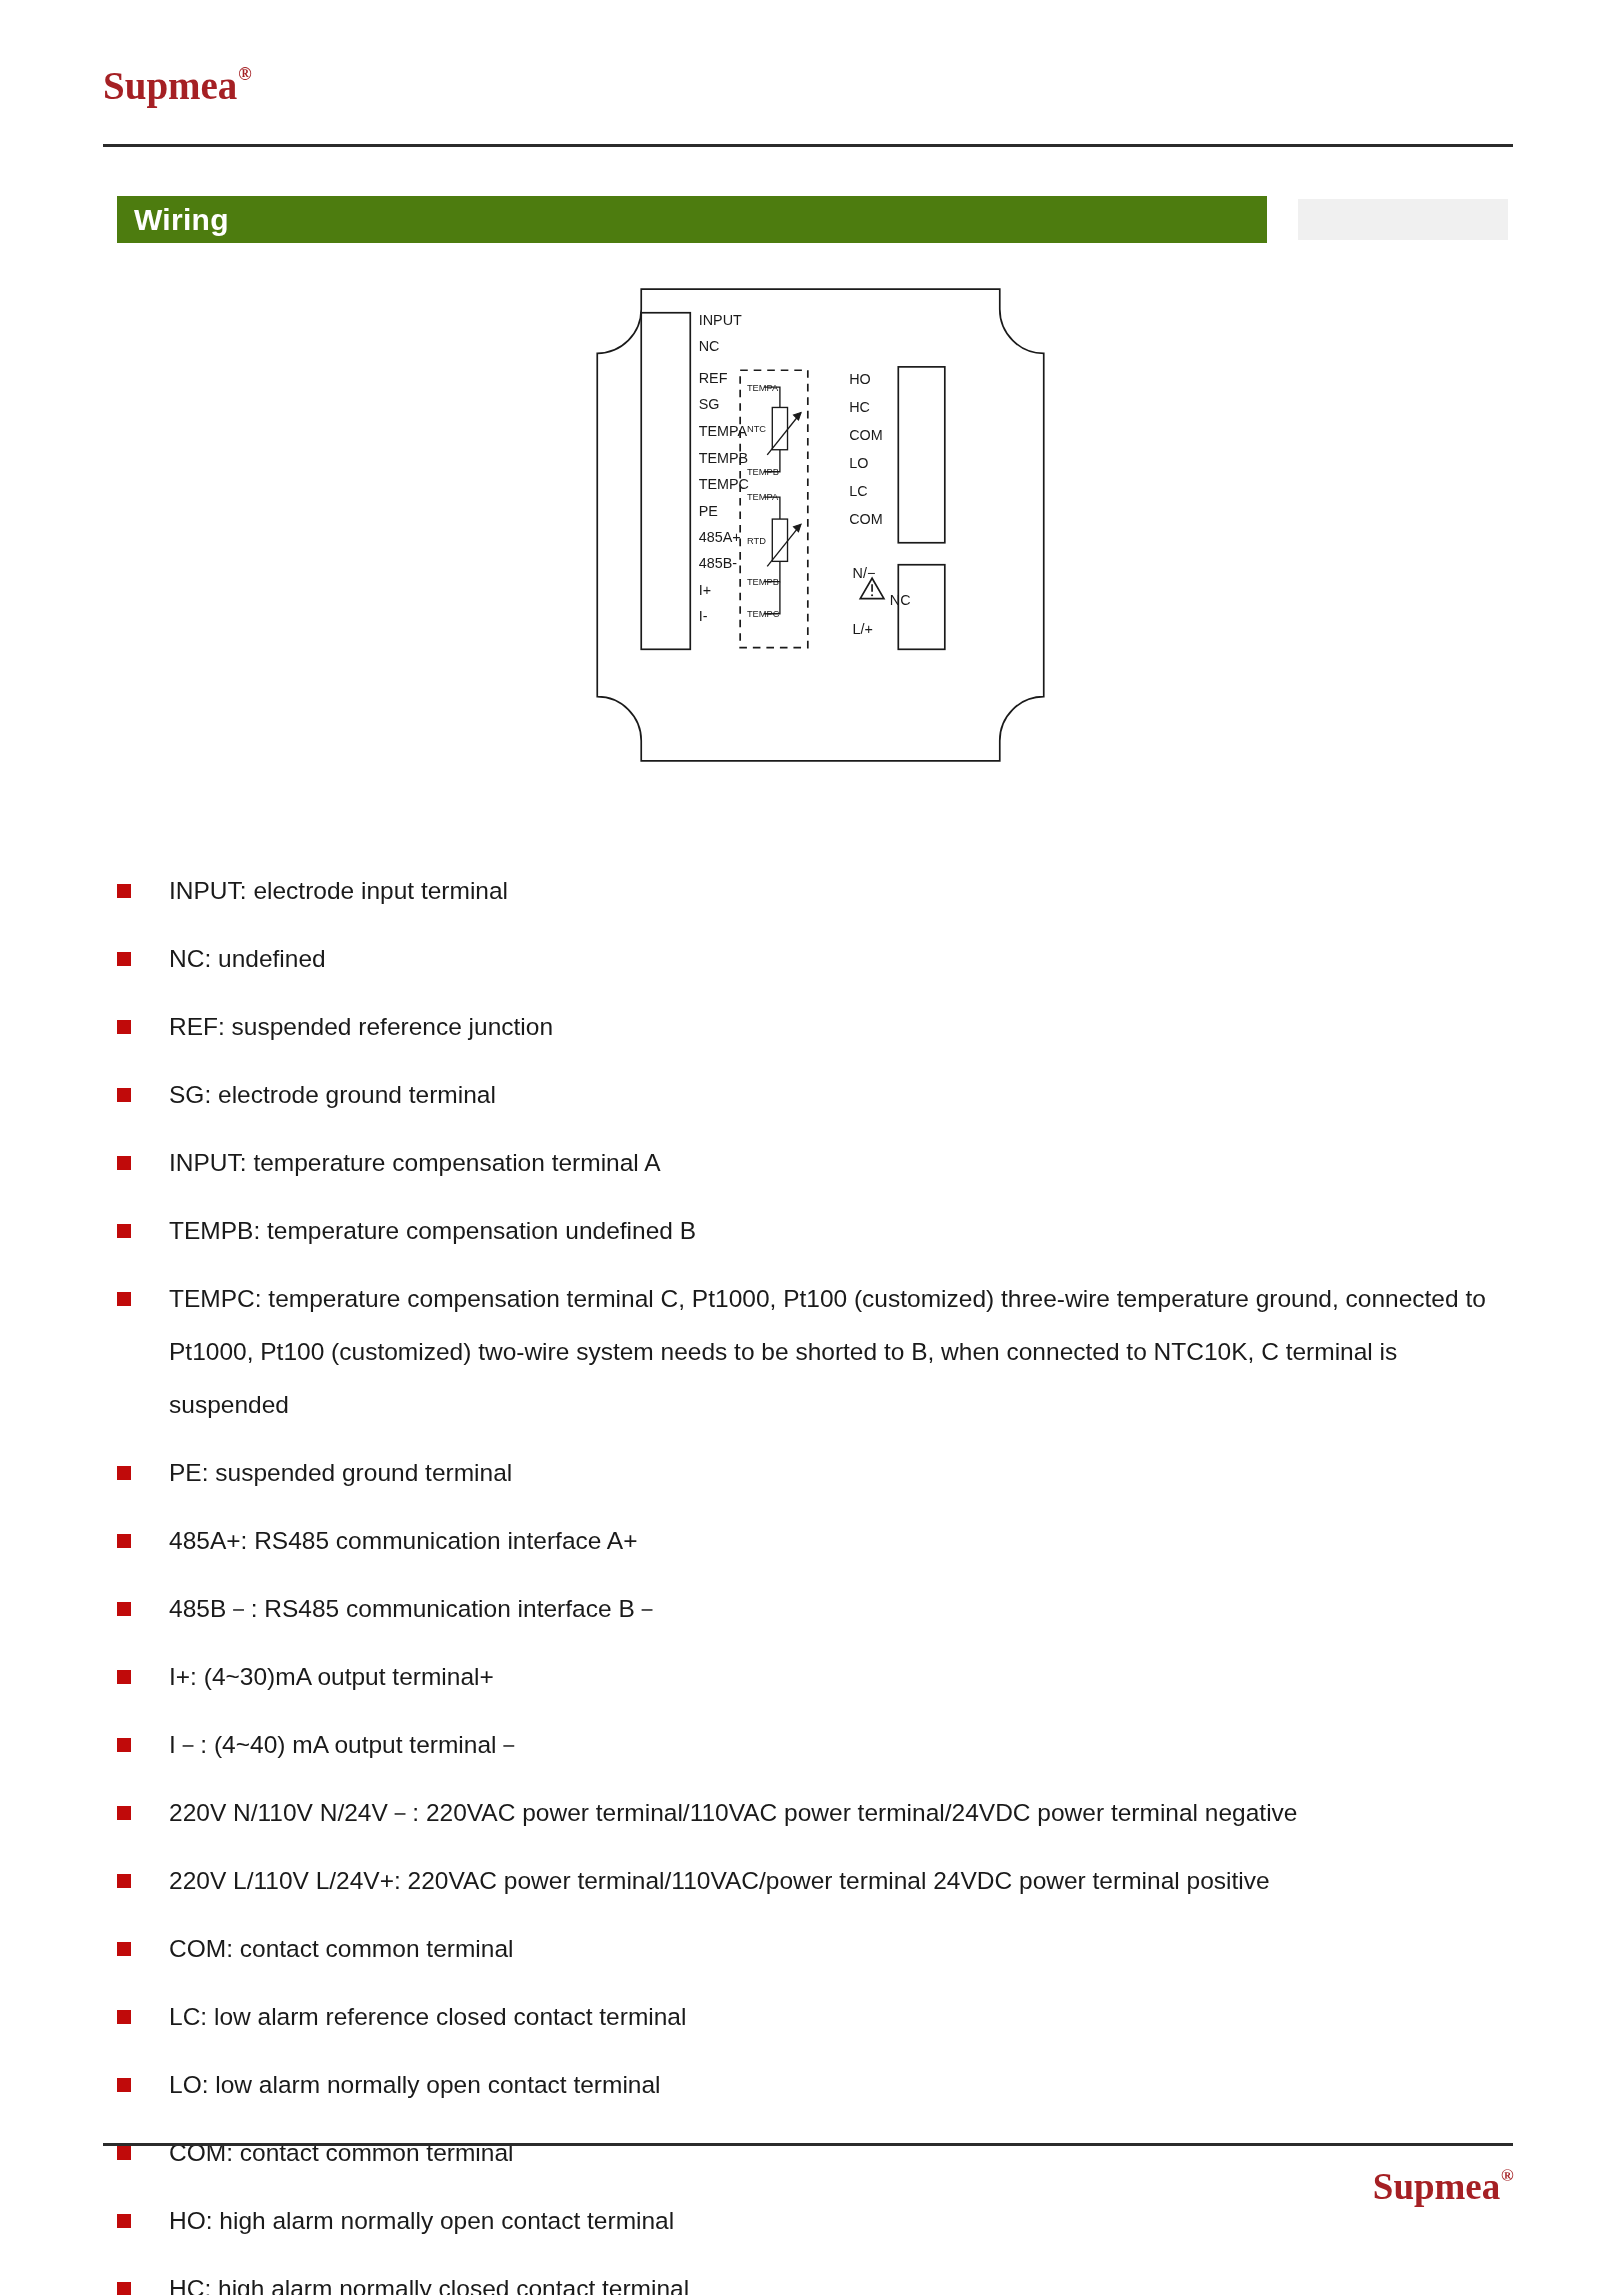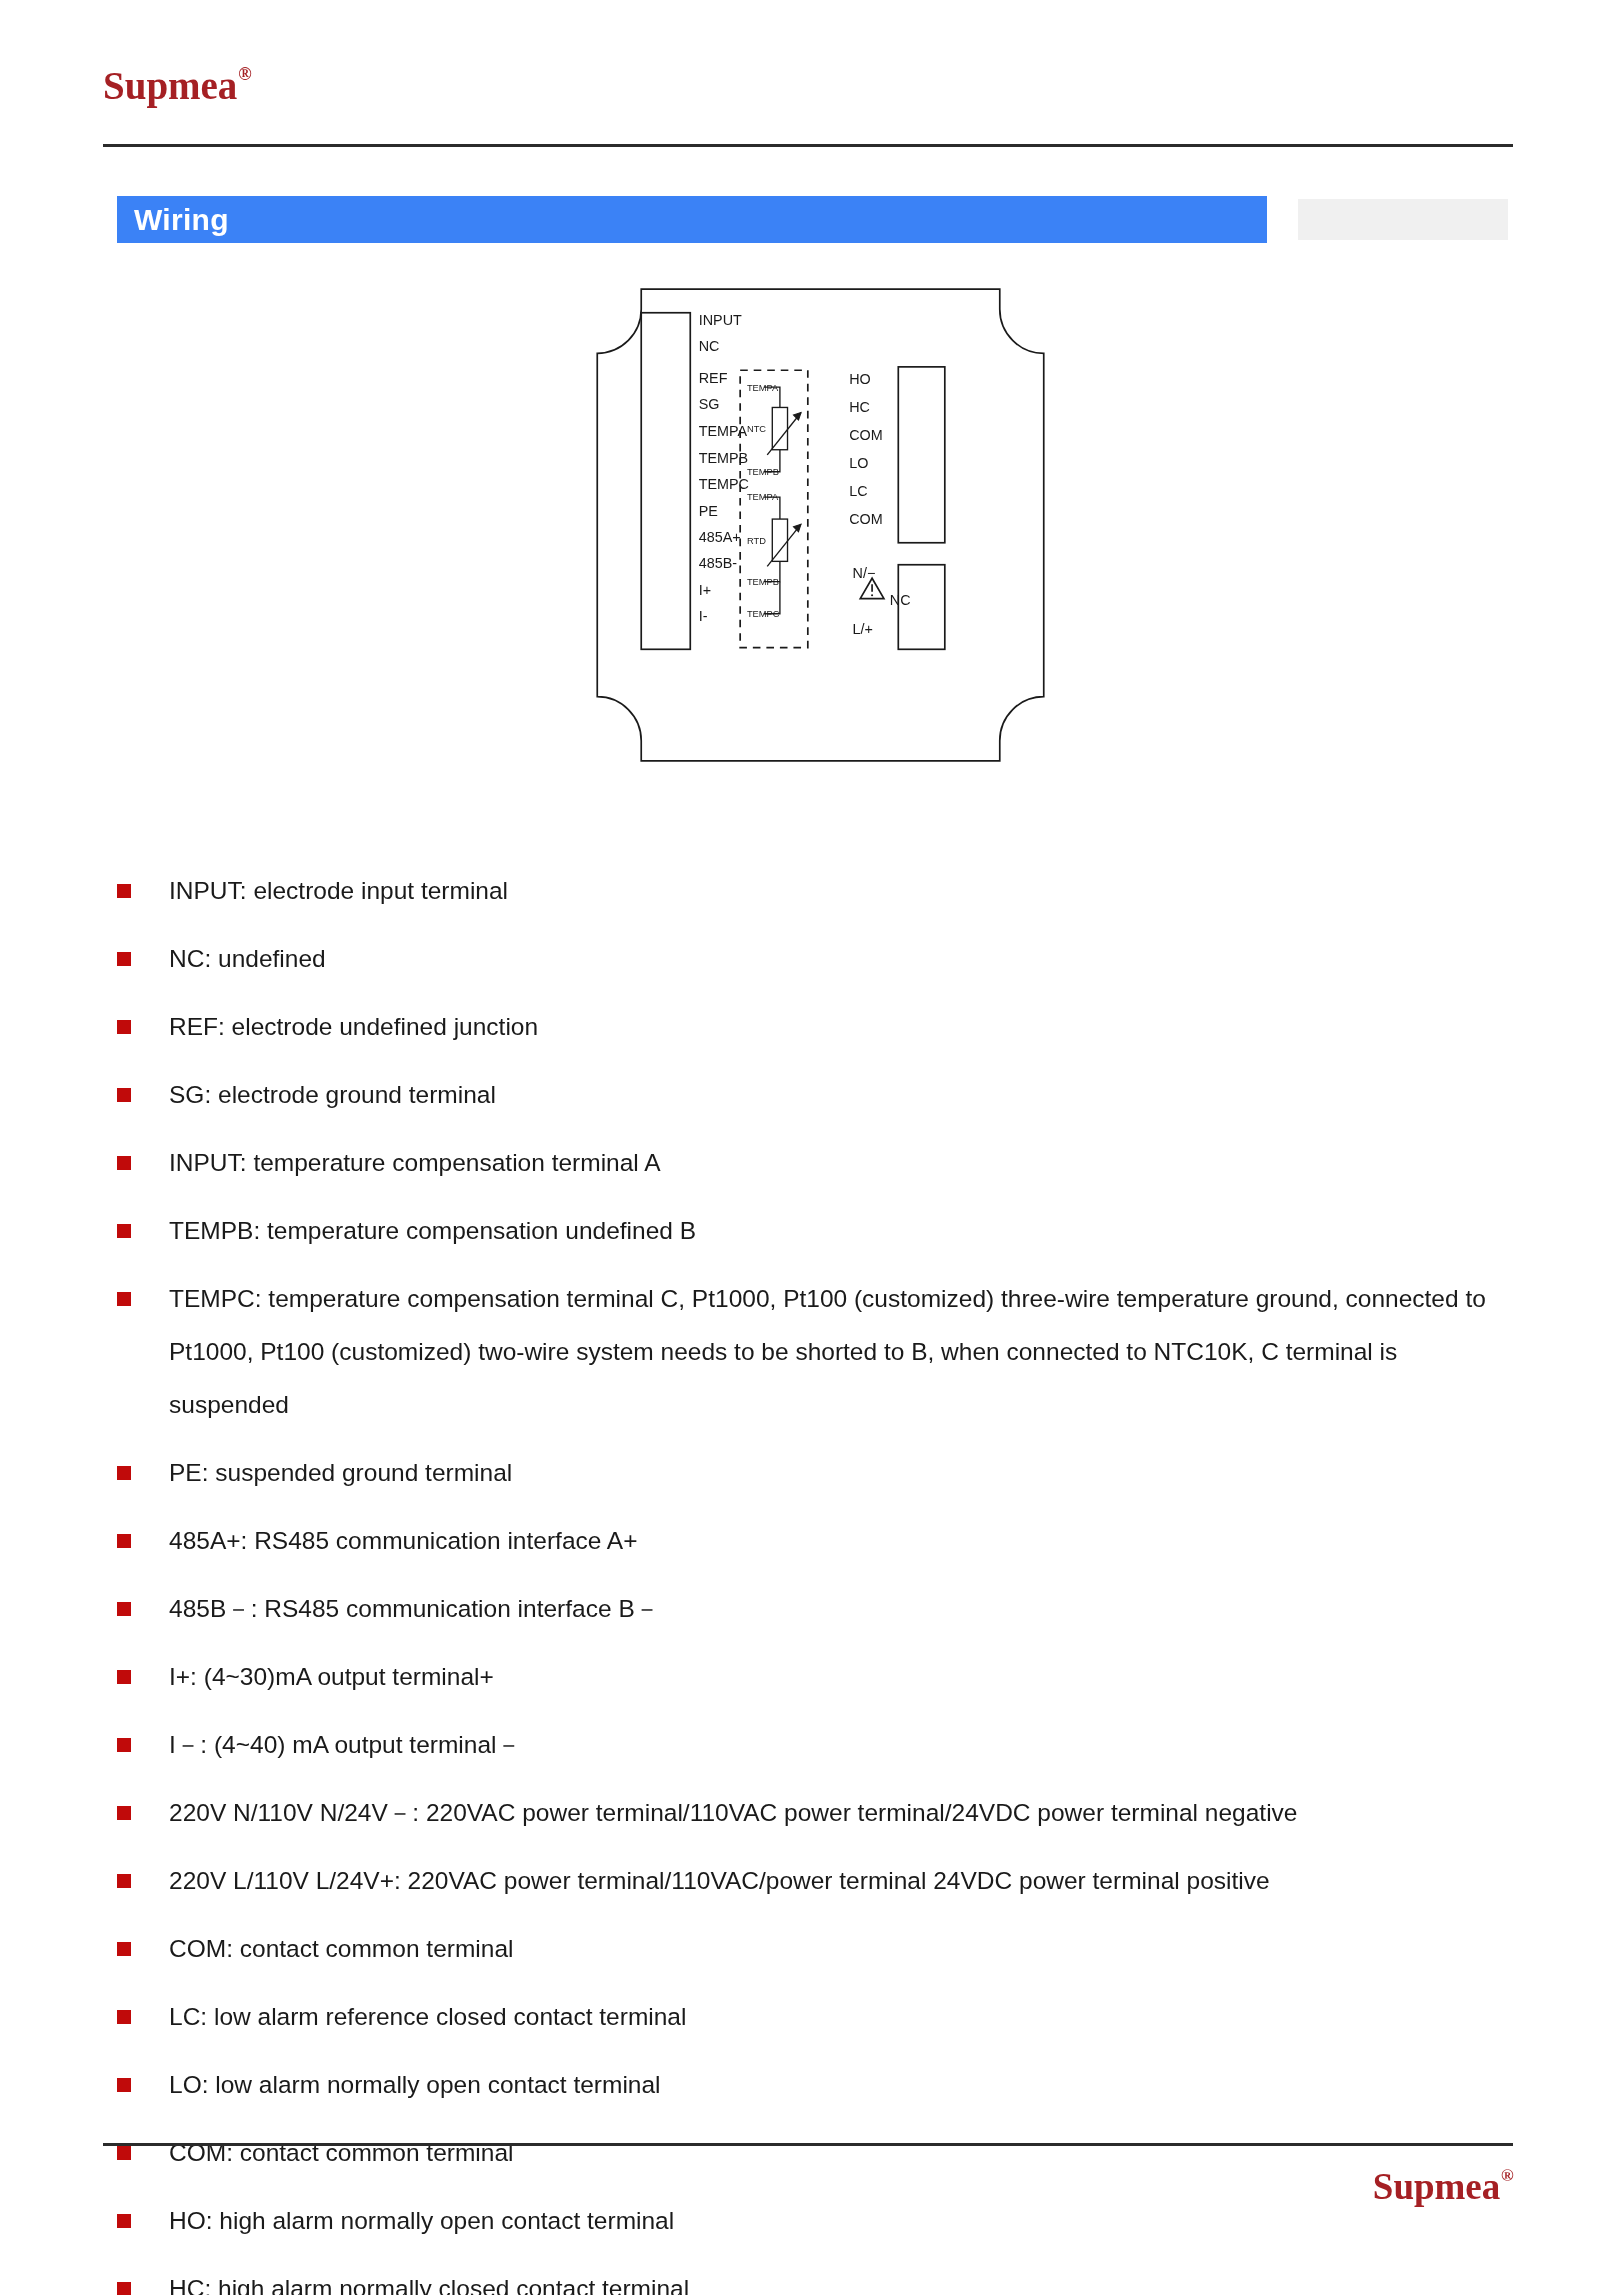--- a/index.html
+++ b/index.html
@@ -55,21 +55,21 @@
     top: 196px;
     width: 1623px;
     height: 47px;
   }
   .section-bar {
     position: absolute;
     left: 117px;
     top: 0;
     width: 1150px;
     height: 47px;
-    background: #3b82f6;
+    background: #4d7c0f;
     text-align: right;
   }
   .section-bar-title {
     position: absolute;
     left: 17px;
     top: 50%;
     transform: translateY(-50%);
     color: #ffffff;
     font-size: 30px;
     font-weight: bold;
@@ -263,21 +263,21 @@
       <text x="308" y="348">N/−</text>
       <text x="352" y="380">NC</text>
       <text x="308" y="414">L/+</text>
     </g>
   </svg>
 </div>
 
 <div id="terminal-list">
   <div class="term-item"><span class="bullet"></span><span>INPUT: electrode input terminal</span></div>
   <div class="term-item"><span class="bullet"></span><span>NC: undefined</span></div>
-  <div class="term-item"><span class="bullet"></span><span>REF: electrode undefined junction</span></div>
+  <div class="term-item"><span class="bullet"></span><span>REF: suspended reference junction</span></div>
   <div class="term-item"><span class="bullet"></span><span>SG: electrode ground terminal</span></div>
   <div class="term-item"><span class="bullet"></span><span>INPUT: temperature compensation terminal A</span></div>
   <div class="term-item"><span class="bullet"></span><span>TEMPB: temperature compensation undefined B</span></div>
   <div class="term-item"><span class="bullet"></span><span>TEMPC: temperature compensation terminal C, Pt1000, Pt100 (customized) three-wire temperature ground, connected to Pt1000, Pt100 (customized) two-wire system needs to be shorted to B, when connected to NTC10K, C terminal is suspended</span></div>
   <div class="term-item"><span class="bullet"></span><span>PE: suspended ground terminal</span></div>
   <div class="term-item"><span class="bullet"></span><span>485A+: RS485 communication interface A+</span></div>
   <div class="term-item"><span class="bullet"></span><span>485B－: RS485 communication interface B－</span></div>
   <div class="term-item"><span class="bullet"></span><span>I+: (4~30)mA output terminal+</span></div>
   <div class="term-item"><span class="bullet"></span><span>I－: (4~40) mA output terminal－</span></div>
   <div class="term-item"><span class="bullet"></span><span>220V N/110V N/24V－: 220VAC power terminal/110VAC power terminal/24VDC power terminal negative</span></div>

